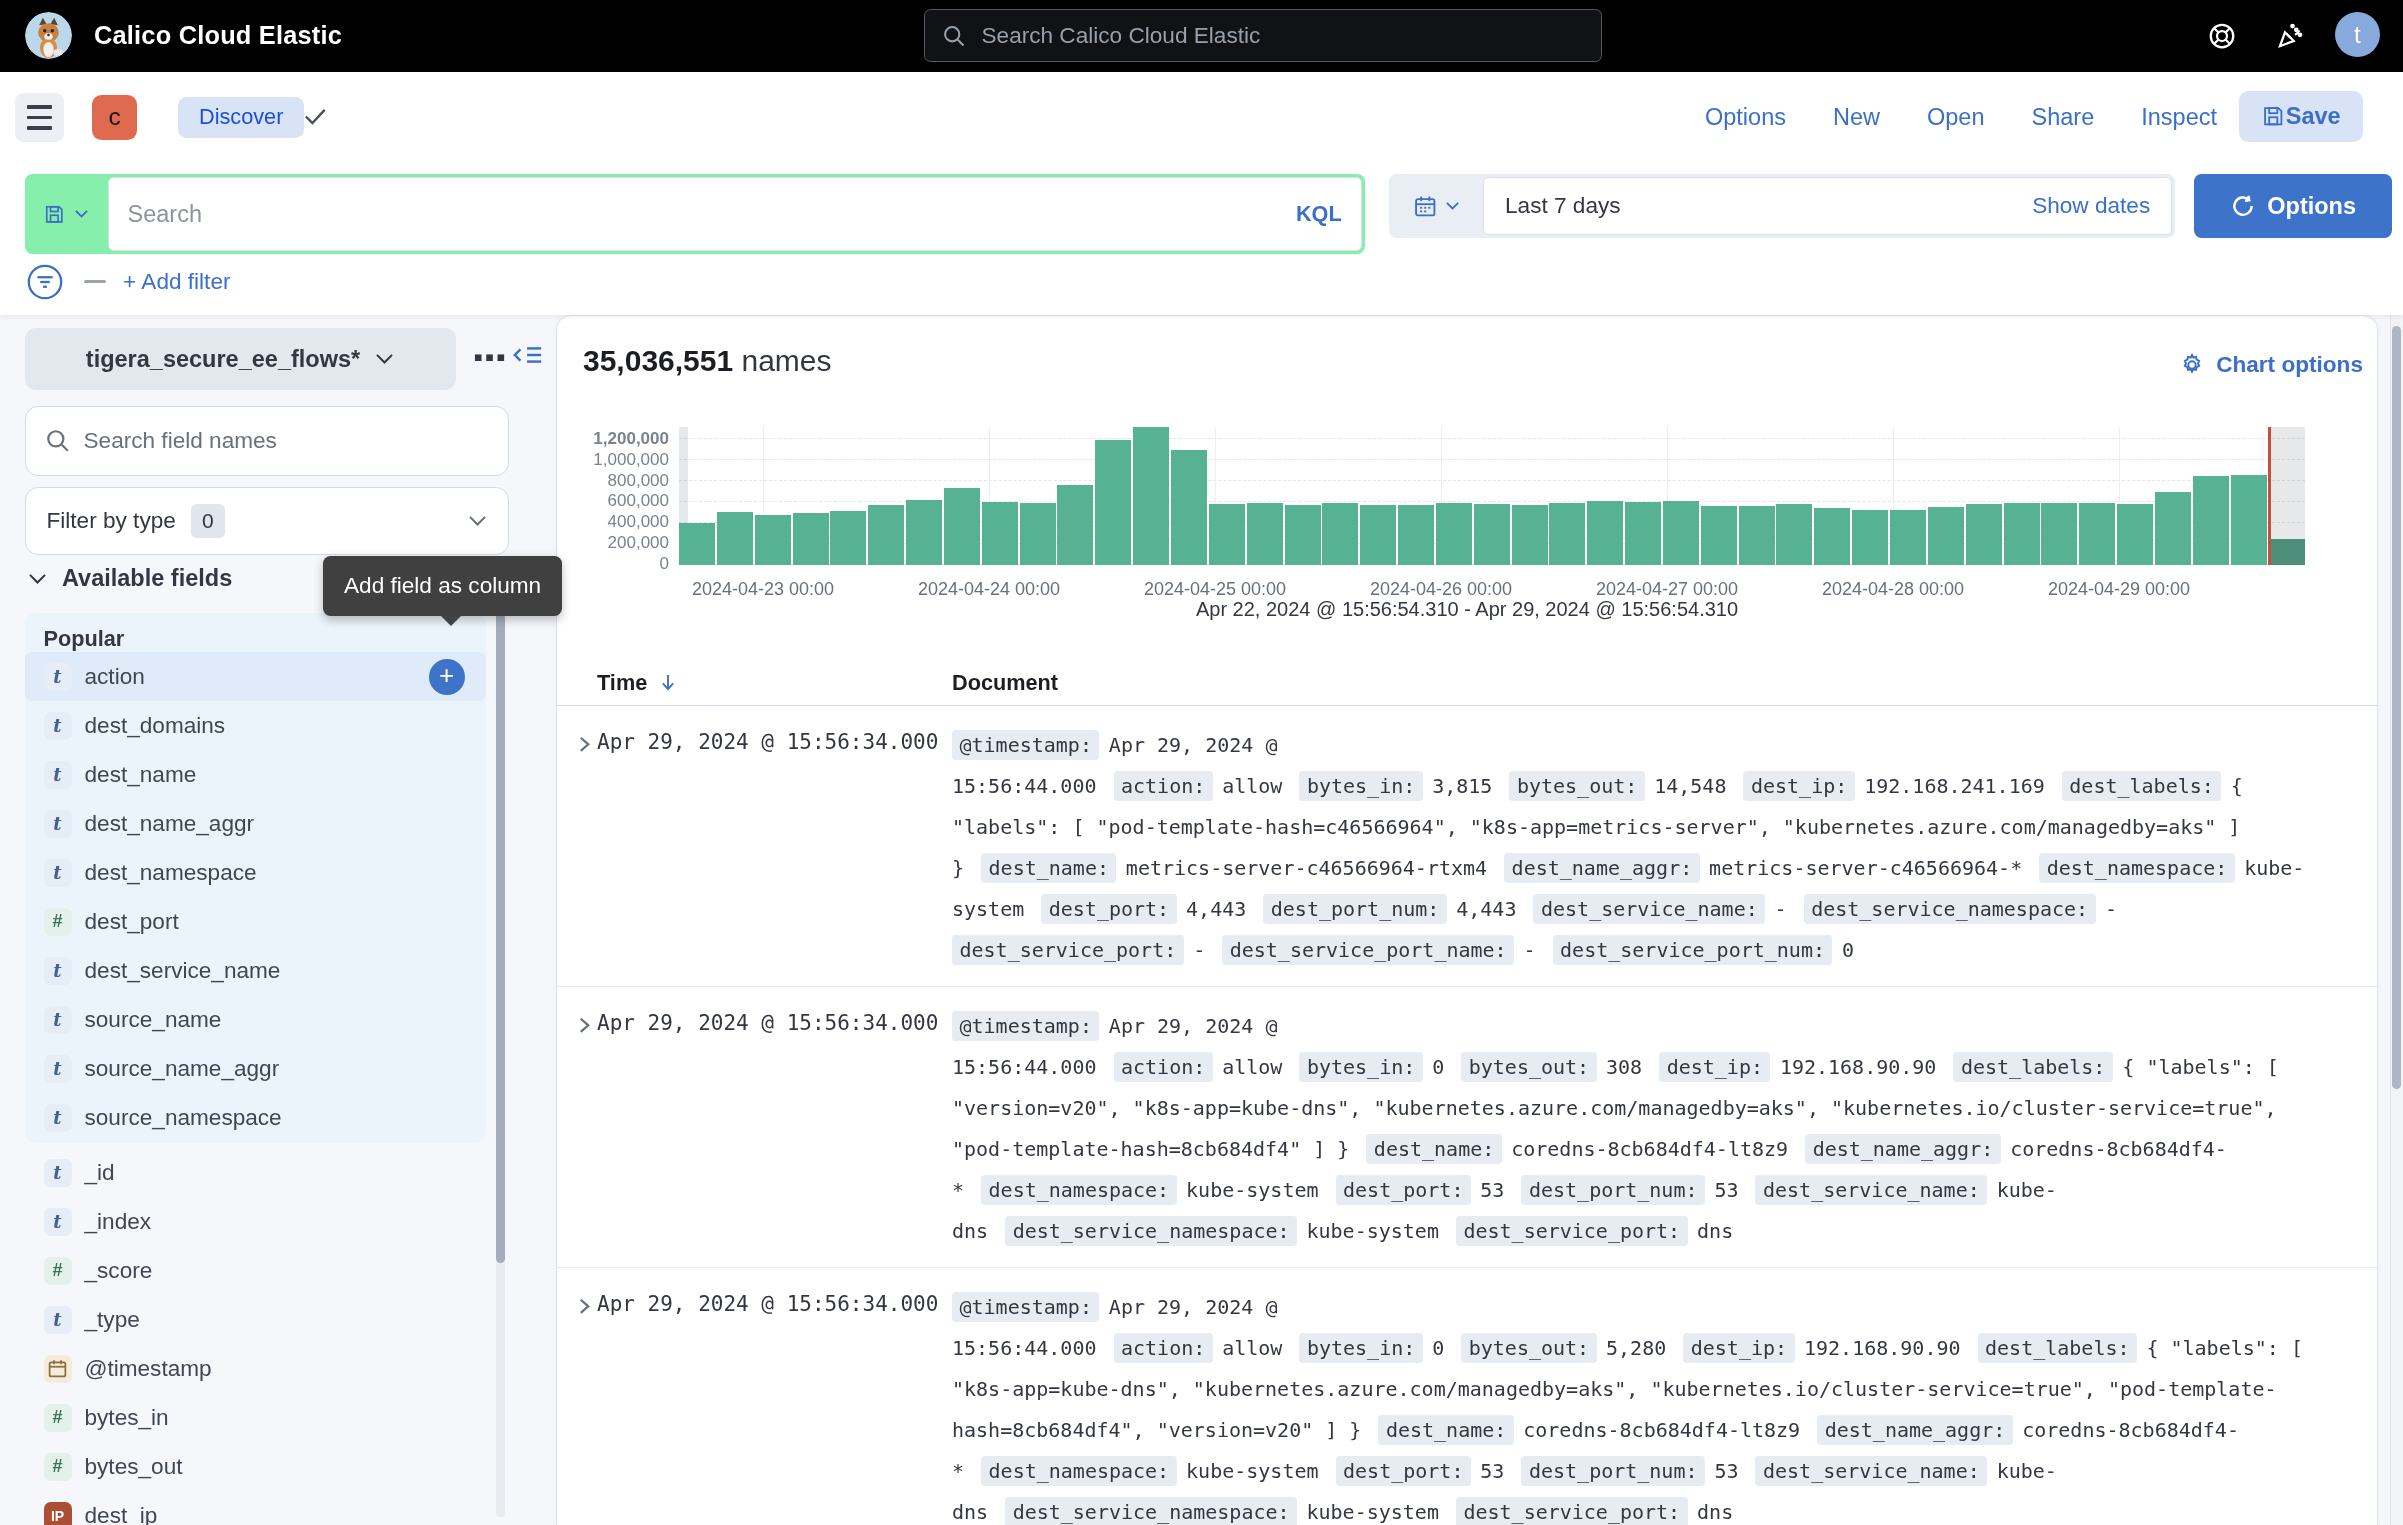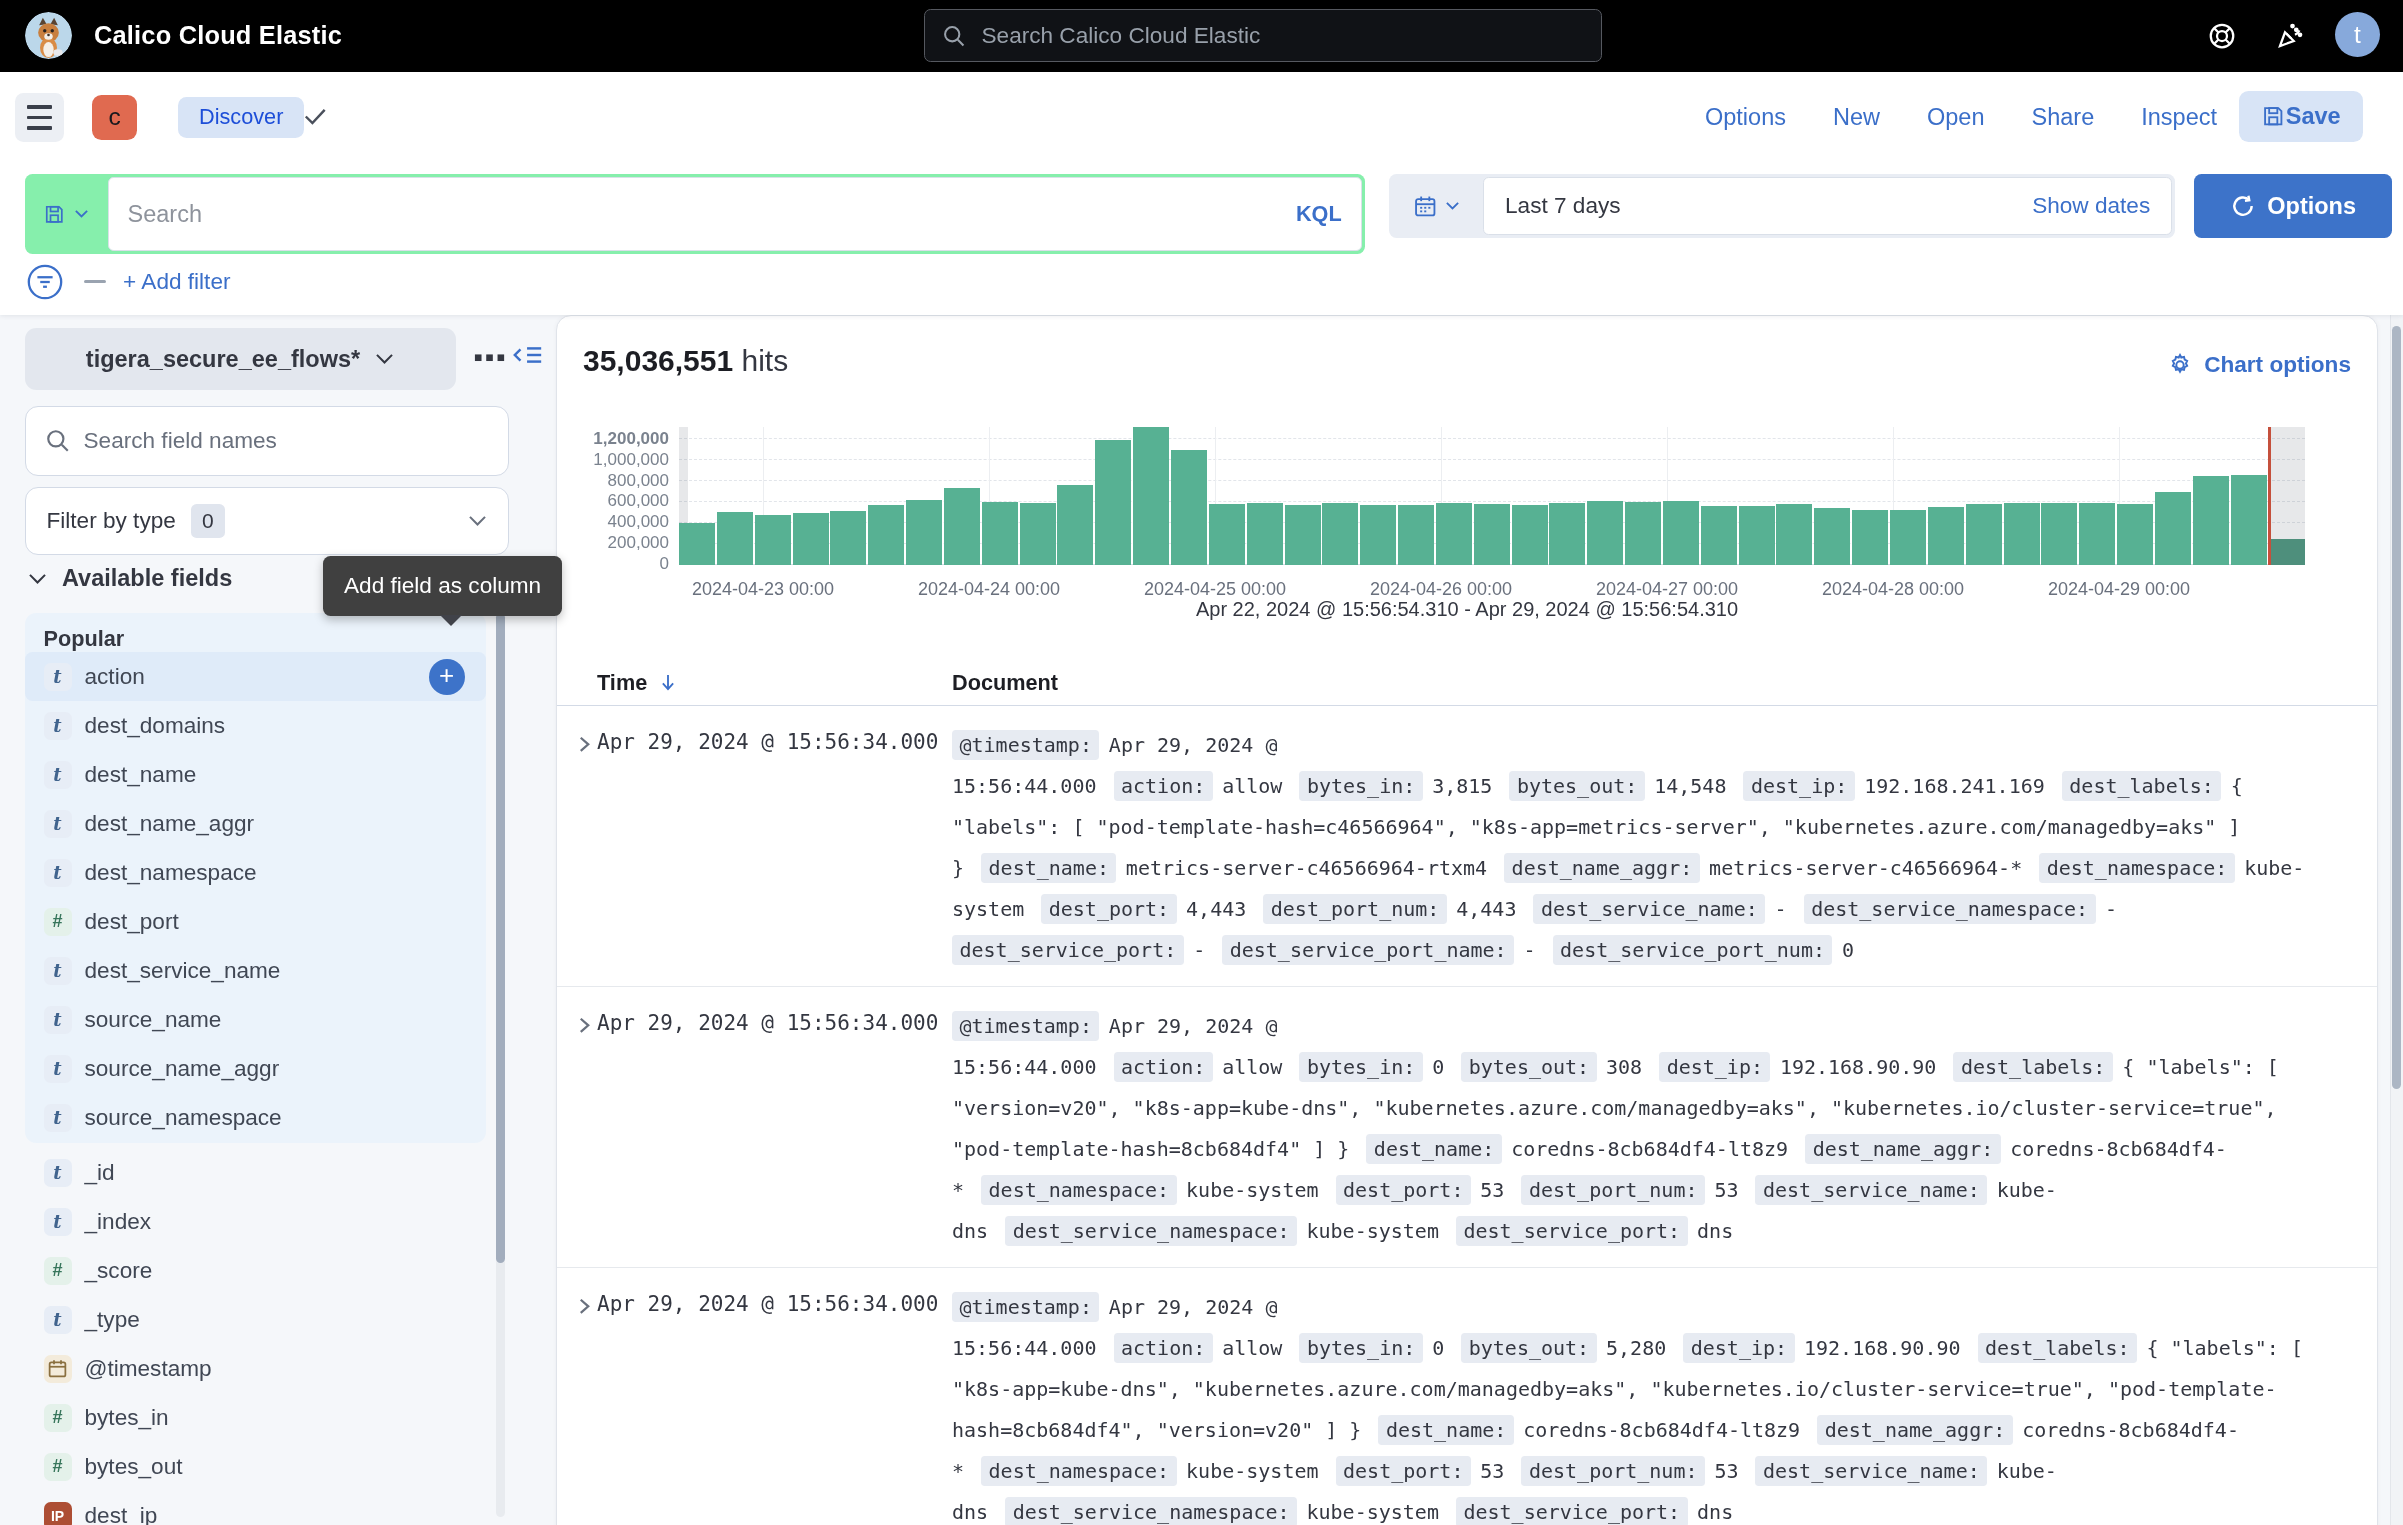--- a/index.html
+++ b/index.html
@@ -93,21 +93,21 @@
              border-radius:7.5px; display:flex; align-items:center; padding:0 21px; z-index:40;
              box-shadow:0 3.8px 9.4px rgba(0,0,0,.25); }
   .tooltip:after { content:""; position:absolute; left:117px; bottom:-10.4px; width:0; height:0;
                    border-left:11.3px solid transparent; border-right:11.3px solid transparent; border-top:11.3px solid #404249; }
 
   
   .card { position:absolute; left:556px; top:315px; width:1822px; height:1211px; background:#fff;
           border:0.9px solid #E0E4EA; border-radius:15px 15px 0 0; box-shadow:0 0.9px 4.7px rgba(60,70,90,.06); overflow:hidden; }
   .hits { position:absolute; left:26px; top:28px; font-size:30px; color:#1D1E24; }
   .hits b { font-weight:700; } .hits span.hl { font-weight:400; color:#343741; }
-  .chart-opts { position:absolute; right:26px; top:36px; display:flex; align-items:center; gap:11.3px; color:#3B6FC9;
+  .chart-opts { position:absolute; right:14px; top:36px; display:flex; align-items:center; gap:11.3px; color:#3B6FC9;
                 font-size:22.6px; font-weight:600; cursor:pointer; }
   .plot { position:absolute; left:122px; top:111px; width:1626px; height:138px; }
   .plot .hgrid { position:absolute; left:0; width:100%; border-top:0.9px dashed #E2E5EA; }
   .plot .vgrid { position:absolute; top:0; width:0.9px; height:138px; background:#ECEEF1; }
   .plot .baseline { position:absolute; left:0; bottom:0; width:100%; border-top:0.9px solid #D3DAE6; }
   .bar { position:absolute; bottom:0; background:#57B193; }
   .bar.partial { background:#4E8F7C; }
   .band { position:absolute; top:0; height:138px; background:rgba(105,112,125,.16); }
   .nowline { position:absolute; top:0; width:2.8px; height:138px; background:#C5503C; z-index:3; }
   .ylab { position:absolute; right:1636px; width:141px; text-align:right; font-size:17px; color:#7A828E; }
@@ -413,21 +413,21 @@
       </div>
     </div>
 
   <div class="sb-scroll-track"></div>
   <div class="sb-scroll-thumb"></div>
 
   <div class="tooltip">Add field as column</div>
 
   <main class="card">
     <div class="hits">
-      <b>35,036,551</b> <span class="hl">hits</span>
+      <b>35,036,551</b> <span class="hl">names</span>
     </div>
     <div class="chart-opts">
       <svg width="26" height="26" viewBox="0 0 24 24" fill="none" stroke="#3B6FC9" stroke-width="1.8">
         <circle cx="12" cy="12" r="3.4"></circle>
         <path d="M12 2.8 l1.2 2.3 2.5-.6 .6 2.5 2.3 1.2 -1.1 2.3 1.1 2.3 -2.3 1.2 -.6 2.5 -2.5-.6 -1.2 2.3 -1.2-2.3 -2.5.6 -.6-2.5 -2.3-1.2 1.1-2.3 -1.1-2.3 2.3-1.2 .6-2.5 2.5.6 z"></path>
       </svg>
       <span>Chart options</span>
     </div>
 
     <div class="plot" id="plot">

